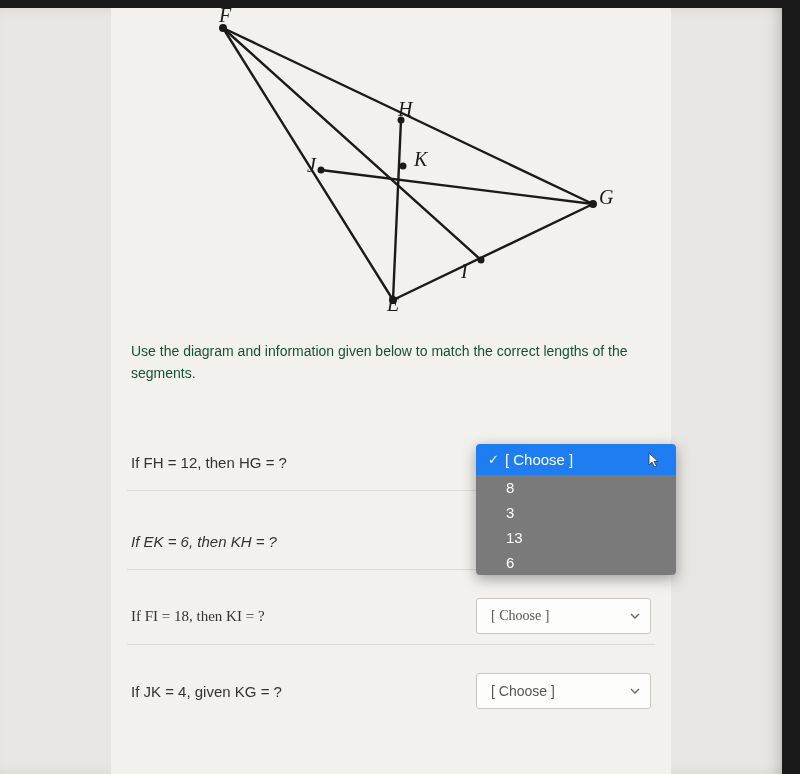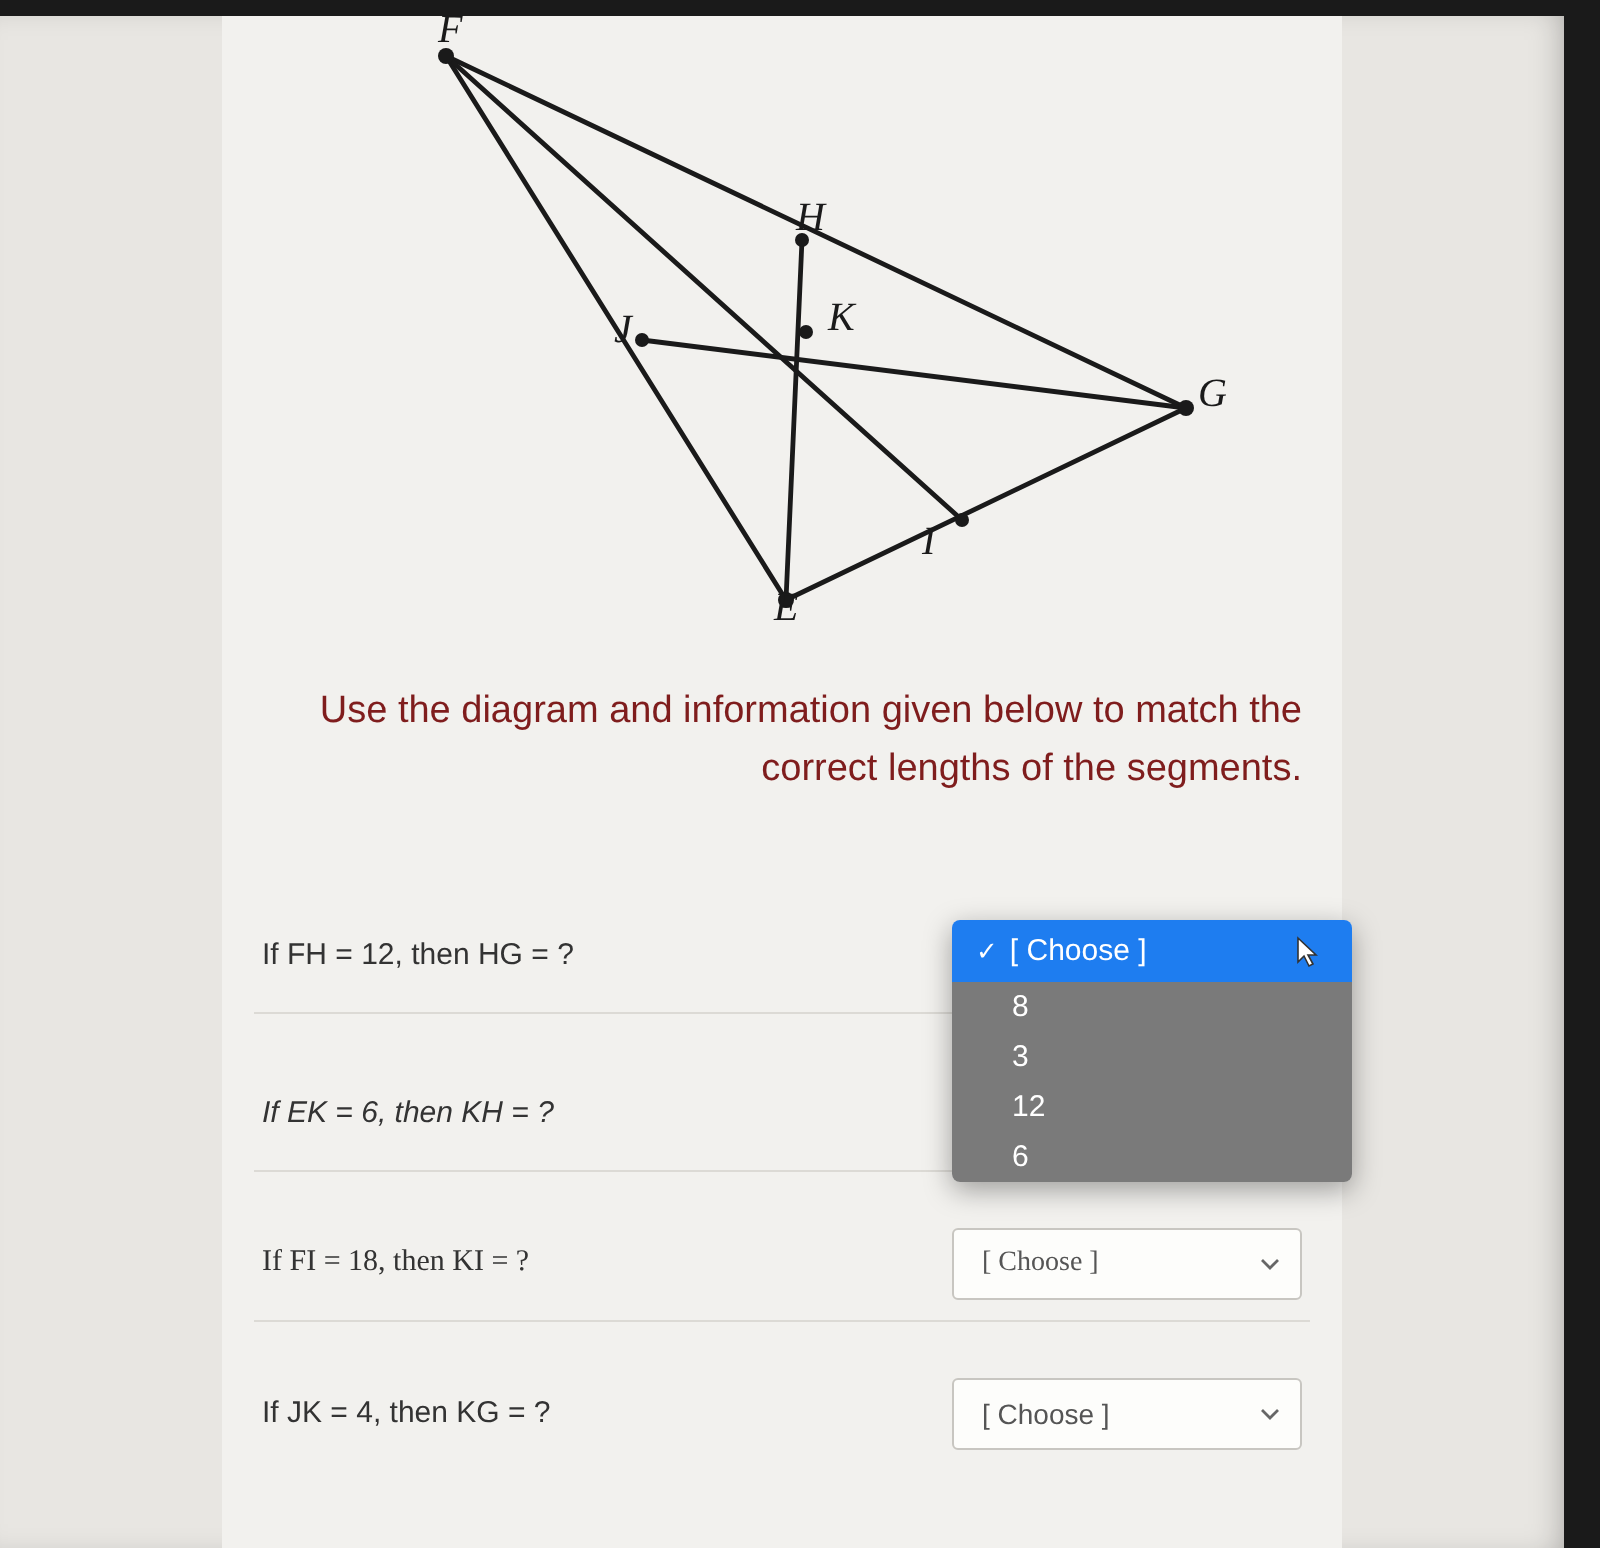--- a/index.html
+++ b/index.html
@@ -47,25 +47,24 @@
   }
   .lbl-F { left: 58px; top: -4px; }
   .lbl-H { left: 237px; top: 90px; }
   .lbl-K { left: 253px; top: 140px; }
   .lbl-G { left: 438px; top: 178px; }
   .lbl-I { left: 300px; top: 252px; }
   .lbl-J { left: 146px; top: 146px; }
   .lbl-E { left: 226px; top: 285px; }
 
   .instructions {
-    font-size: 19px;
-    color: #7f1d1d;
+    font-size: 14px;
+    color: #14532d;
     line-height: 1.55;
     margin: 6px 4px 50px;
-    text-align: right;
   }
   .match-row {
     display: flex;
     align-items: center;
     border-bottom: 1px solid #dcdad5;
     padding: 10px 4px;
     gap: 12px;
     position: relative;
   }
   .match-row:last-child { border-bottom: none; }
@@ -178,21 +177,21 @@
               <span>[ Choose ]</span>
               <span class="dd-cursor">
                 <svg width="14" height="16" viewBox="0 0 14 16">
                     <path d="M1 1 L1 13 L4 10 L6.5 15 L8.5 14 L6 9.5 L10 9.5 Z" fill="#fff" stroke="#333" stroke-width="0.8"></path>
                   </svg>
               </span>
             </div>
             <div class="dd-list">
               <div class="dd-item">8</div>
               <div class="dd-item">3</div>
-              <div class="dd-item">12</div>
+              <div class="dd-item">13</div>
               <div class="dd-item">6</div>
             </div>
           </div>
         </div>
       </div>
 
       <div class="match-row" style="margin-top:22px;font-style:italic;">
         <span class="prompt">If EK = 6, then KH = ?</span>
         <div class="select-box" style="visibility:hidden;"></div>
       </div>
@@ -203,21 +202,21 @@
           <span>[ Choose ]</span>
           <span class="chevron">
             <svg width="10" height="6" viewBox="0 0 10 6">
                 <path d="M1 1 L5 5 L9 1" stroke="#666" stroke-width="1.4" fill="none"></path>
               </svg>
           </span>
         </div>
       </div>
 
       <div class="match-row" style="margin-top:18px;">
-        <span class="prompt">If JK = 4, then KG = ?</span>
+        <span class="prompt">If JK = 4, given KG = ?</span>
         <div class="select-box">
           <span>[ Choose ]</span>
           <span class="chevron">
             <svg width="10" height="6" viewBox="0 0 10 6">
                 <path d="M1 1 L5 5 L9 1" stroke="#666" stroke-width="1.4" fill="none"></path>
               </svg>
           </span>
         </div>
       </div>
 

